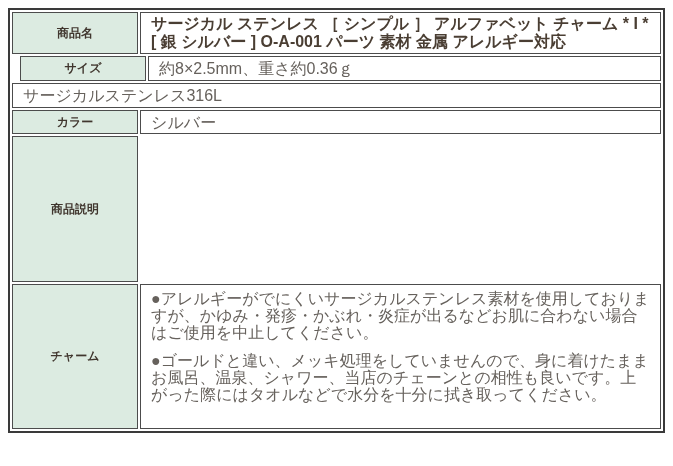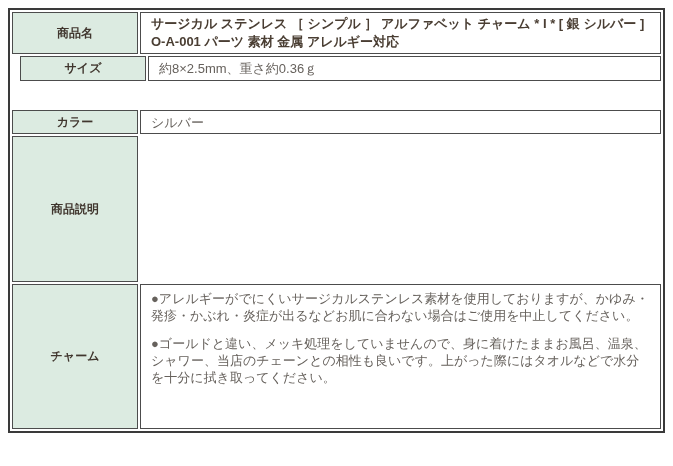--- a/index.html
+++ b/index.html
@@ -36,21 +36,21 @@
     justify-content: center;
     font-size: 12px;
     font-weight: bold;
     color: #40362e;
   }
   .value-cell {
     flex: 1;
     box-sizing: border-box;
     border: 1px solid #4c4c4c;
     padding: 3px 10px;
-    font-size: 13px;
+    font-size: 16px;
     line-height: 17px;
     color: #66615c;
     overflow: hidden;
     display: flex;
     flex-direction: column;
     justify-content: center;
   }
   .row-h1 { height: 42px; }
   .row-h2 { height: 25px; margin-left: 8px; }
   .row-h3 { height: 25px; }
@@ -80,20 +80,21 @@
     <div class="label-cell">商品名</div>
     <div class="value-cell">サージカル ステンレス ［ シンプル ］ アルファベット チャーム * I * [ 銀 シルバー ] O-A-001 パーツ 素材 金属 アレルギー対応</div>
   </div>
 
   <div class="spec-row row-h2">
     <div class="label-cell">サイズ</div>
     <div class="value-cell">約8×2.5mm、重さ約0.36ｇ</div>
   </div>
 
   <div class="spec-row row-h3">
+    <div class="value-cell">サージカルステンレス316L</div>
   </div>
 
   <div class="spec-row row-h4">
     <div class="label-cell">カラー</div>
     <div class="value-cell">シルバー</div>
   </div>
 
   <div class="spec-row row-h5">
     <div class="label-cell">商品説明</div>
   </div>

